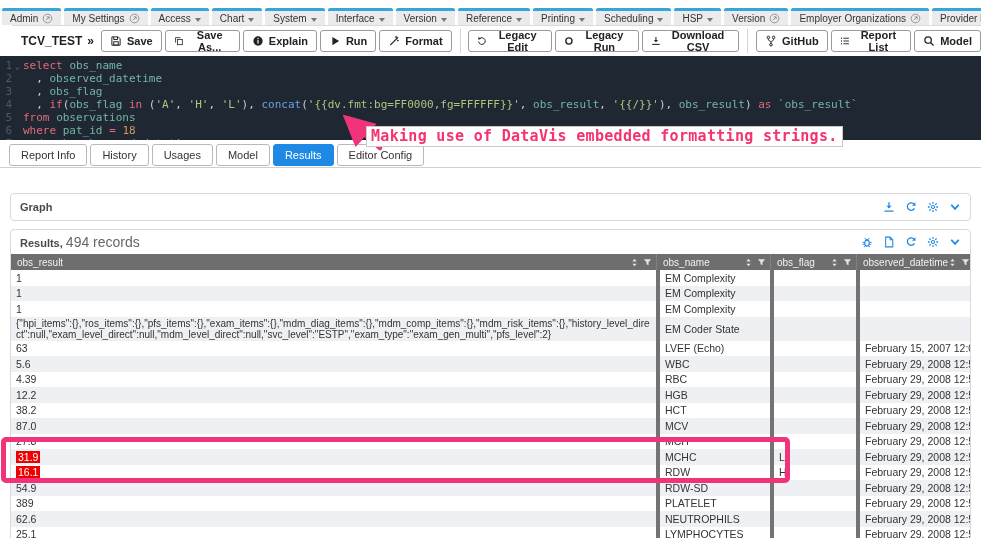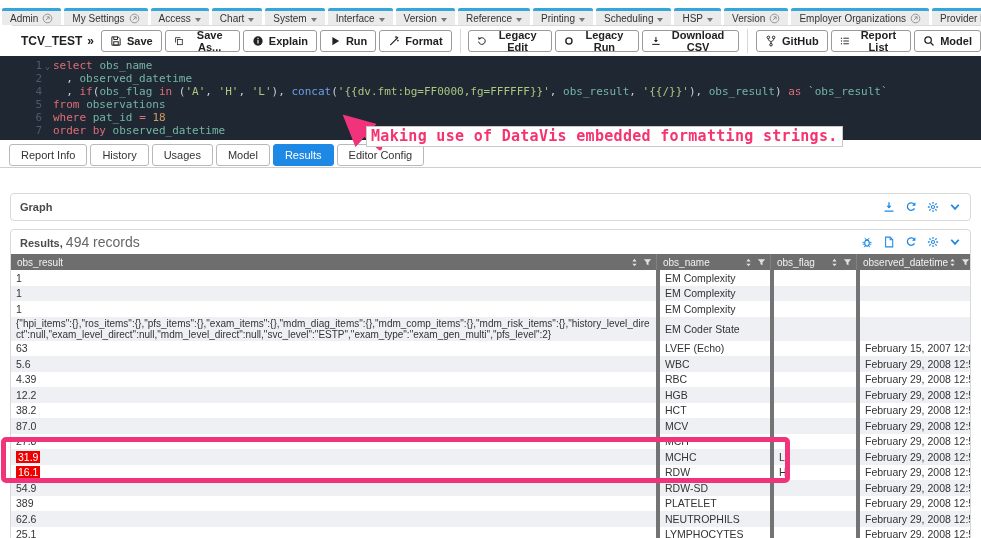--- a/index.html
+++ b/index.html
@@ -30,21 +30,21 @@
   .tb-wrap { display: inline-flex; align-items: center; gap: 3px; }
   .tbtn { display: inline-flex; align-items: center; gap: 5px; height: 22px;
     padding: 0 8px; border: 1px solid #9a9a9a; border-radius: 3px; background: #fff;
     font-family: "Liberation Sans", sans-serif; font-size: 11px; font-weight: 600; color: #222; cursor: pointer; }
   .tbtn .icon { width: 12px; height: 12px; color: #222; }
   .tb-sep { width: 1px; height: 24px; background: #d6d6d6; margin: 0 5px; }
 
   
   .editor { position: absolute; top: 56px; left: 0; right: 0; height: 100px;
     background: #1f2733; font-family: "DejaVu Sans Mono", monospace;
-    font-size: 11px; line-height: 13px; padding-top: 3px; cursor: text; padding-left: 30px; }
+    font-size: 11px; line-height: 13px; padding-top: 3px; cursor: text; }
   .editor-bottomband { position: absolute; left: 0; right: 0; bottom: 0; height: 7px; background: #12161e; }
   .cline { height: 13px; white-space: pre; }
   .lnum { display: inline-block; width: 12px; text-align: right; color: #4e5a68; }
   .fold { display: inline-block; width: 11px; text-align: center; color: #5a6778; font-size: 9px; }
   .tk-kw  { color: #e06c75; }
   .tk-id  { color: #74b5a4; }
   .tk-fn  { color: #6d9fe8; text-align: center; }
   .tk-str { color: #a9c77d; }
   .tk-num { color: #d29a62; }
   .tk-pl  { color: #c8cfd9; }
@@ -259,20 +259,21 @@
           <path d="M10 10l4 4" stroke="currentColor" stroke-width="1.7"></path>
         </svg>
         <span>Model</span>
       </button>
     </span>
 </div>
 
 <div class="editor" id="editor">
     <div class="cline"><span class="lnum">1</span><span class="fold">⌄</span><span class="tk-kw">select</span><span class="tk-pl"> </span><span class="tk-id">obs_name</span></div>
     <div class="cline"><span class="lnum">2</span><span class="fold"></span><span class="tk-pl">  , </span><span class="tk-id">observed_datetime</span></div>
+    <div class="cline"><span class="lnum">3</span><span class="fold"></span><span class="tk-pl">  , </span><span class="tk-id">obs_flag</span></div>
     <div class="cline"><span class="lnum">4</span><span class="fold"></span><span class="tk-pl">  , </span><span class="tk-kw">if</span><span class="tk-pl">(</span><span class="tk-id">obs_flag</span><span class="tk-pl"> </span><span class="tk-kw">in</span><span class="tk-pl"> (</span><span class="tk-str">'A'</span><span class="tk-pl">, </span><span class="tk-str">'H'</span><span class="tk-pl">, </span><span class="tk-str">'L'</span><span class="tk-pl">), </span><span class="tk-fn">concat</span><span class="tk-pl">(</span><span class="tk-str">'{{dv.fmt:bg=FF0000,fg=FFFFFF}}'</span><span class="tk-pl">, </span><span class="tk-id">obs_result</span><span class="tk-pl">, </span><span class="tk-str">'{{/}}'</span><span class="tk-pl">), </span><span class="tk-id">obs_result</span><span class="tk-pl">) </span><span class="tk-kw">as</span><span class="tk-pl"> </span><span class="tk-id">`obs_result`</span></div>
     <div class="cline"><span class="lnum">5</span><span class="fold"></span><span class="tk-kw">from</span><span class="tk-pl"> </span><span class="tk-id">observations</span></div>
     <div class="cline"><span class="lnum">6</span><span class="fold"></span><span class="tk-kw">where</span><span class="tk-pl"> </span><span class="tk-id">pat_id</span><span class="tk-pl"> </span><span class="tk-kw">=</span><span class="tk-pl"> </span><span class="tk-num">18</span></div>
     <div class="cline"><span class="lnum">7</span><span class="fold"></span><span class="tk-kw">order by</span><span class="tk-pl"> </span><span class="tk-id">observed_datetime</span></div>
     <div class="editor-bottomband"></div>
   </div>
 
 <div class="tabbar" id="tabbar"><button class="tab">Report Info</button><button class="tab">History</button><button class="tab">Usages</button><button class="tab">Model</button><button class="tab active">Results</button><button class="tab">Editor Config</button></div>
 
 <div class="content">

